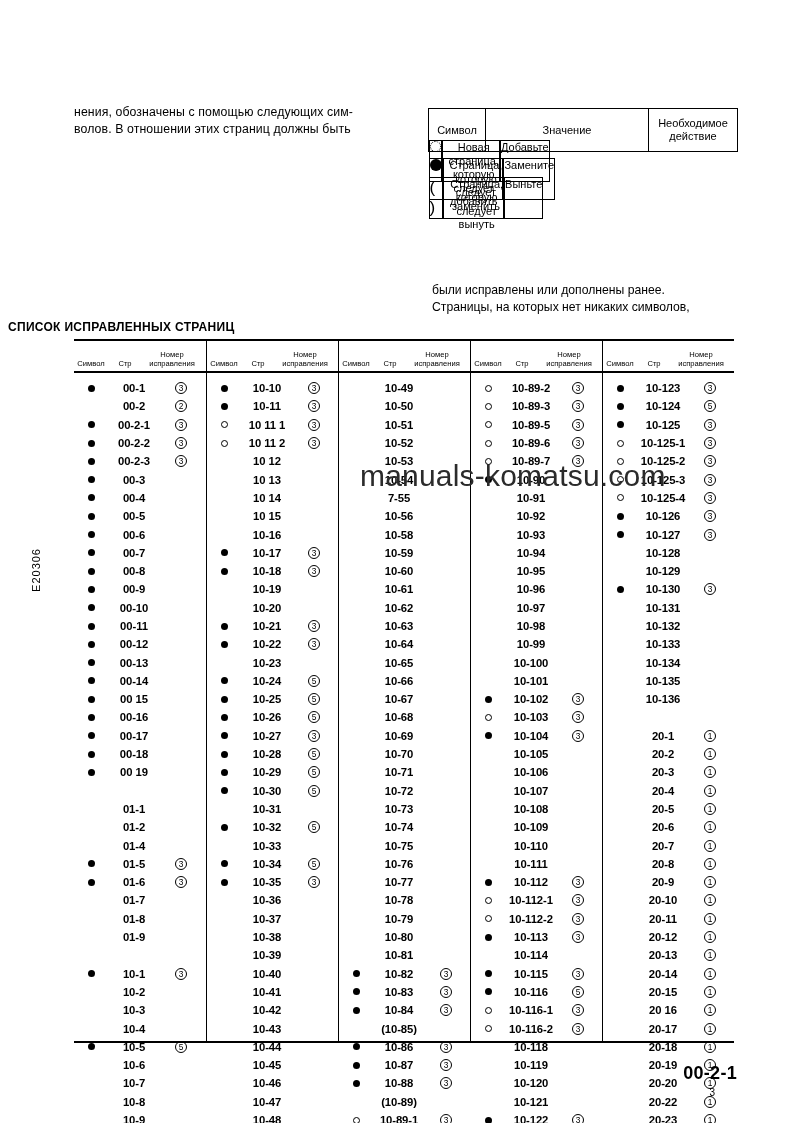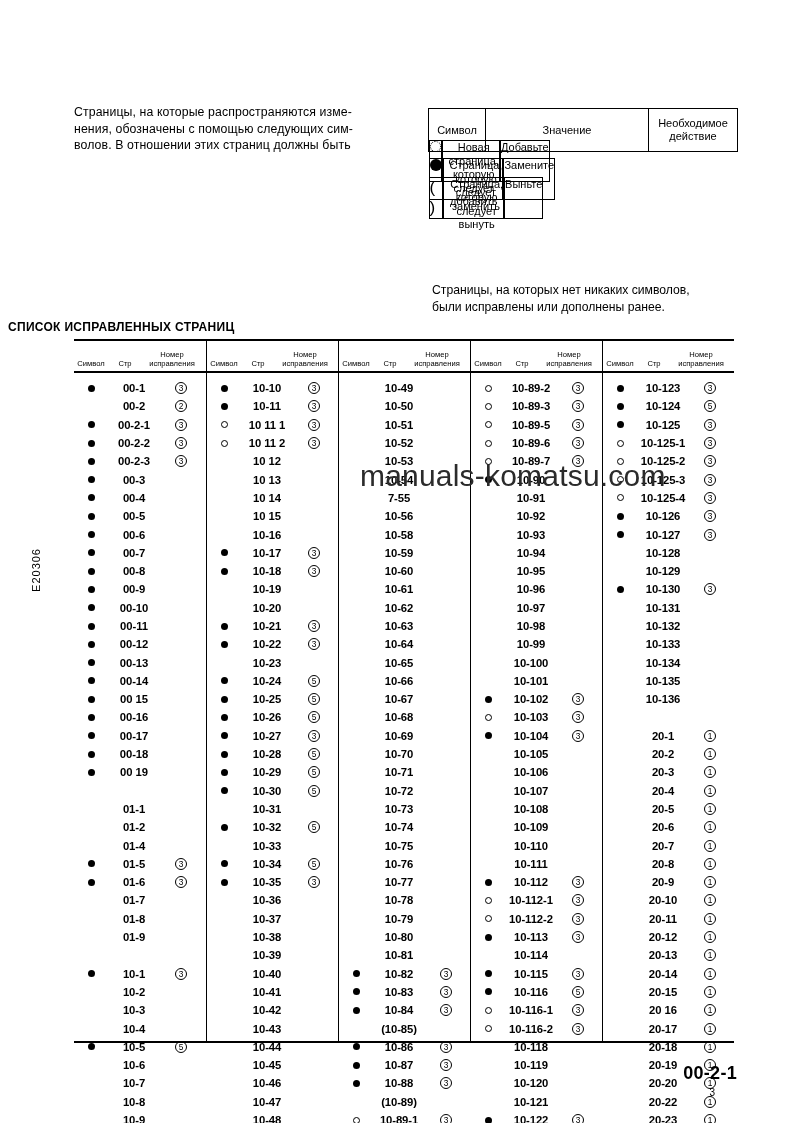--- a/index.html
+++ b/index.html
@@ -221,21 +221,20 @@
     font-size: 10px;
     font-weight: 500;
   }
 </style>
 </head>
 <body>
 
 <div class="page">
 
   <div class="intro">
-    <div>Страницы, на которые распространяются изме-</div>
     <div>нения, обозначены с помощью следующих сим-</div>
     <div>волов. В отношении этих страниц должны быть</div>
   </div>
 
   <table class="legend">
     <tbody>
         <tr class="head">
       <td class="c-sym">Символ</td>
       <td class="c-mean" style="text-align:center;padding-left:0">Значение</td>
       <td class="c-act">
@@ -278,22 +277,22 @@
           <div>Страница, которую</div>
           <div>следует вынуть</div>
         </div>
       </td>
       <td class="c-act">Выньте</td>
     </tr>
   </tbody>
     </table>
 
   <div class="note">
+    <div>были исправлены или дополнены ранее.</div>
     <div>Страницы, на которых нет никаких символов,</div>
-    <div>были исправлены или дополнены ранее.</div>
   </div>
 
   <div class="main-title">СПИСОК ИСПРАВЛЕННЫХ СТРАНИЦ</div>
 
   <div class="vcode">E20306</div>
 
   <div class="bigtable">
     <div class="bt-headrow" id="head-row">
         <div class="bt-col">
           <div class="hdr">

